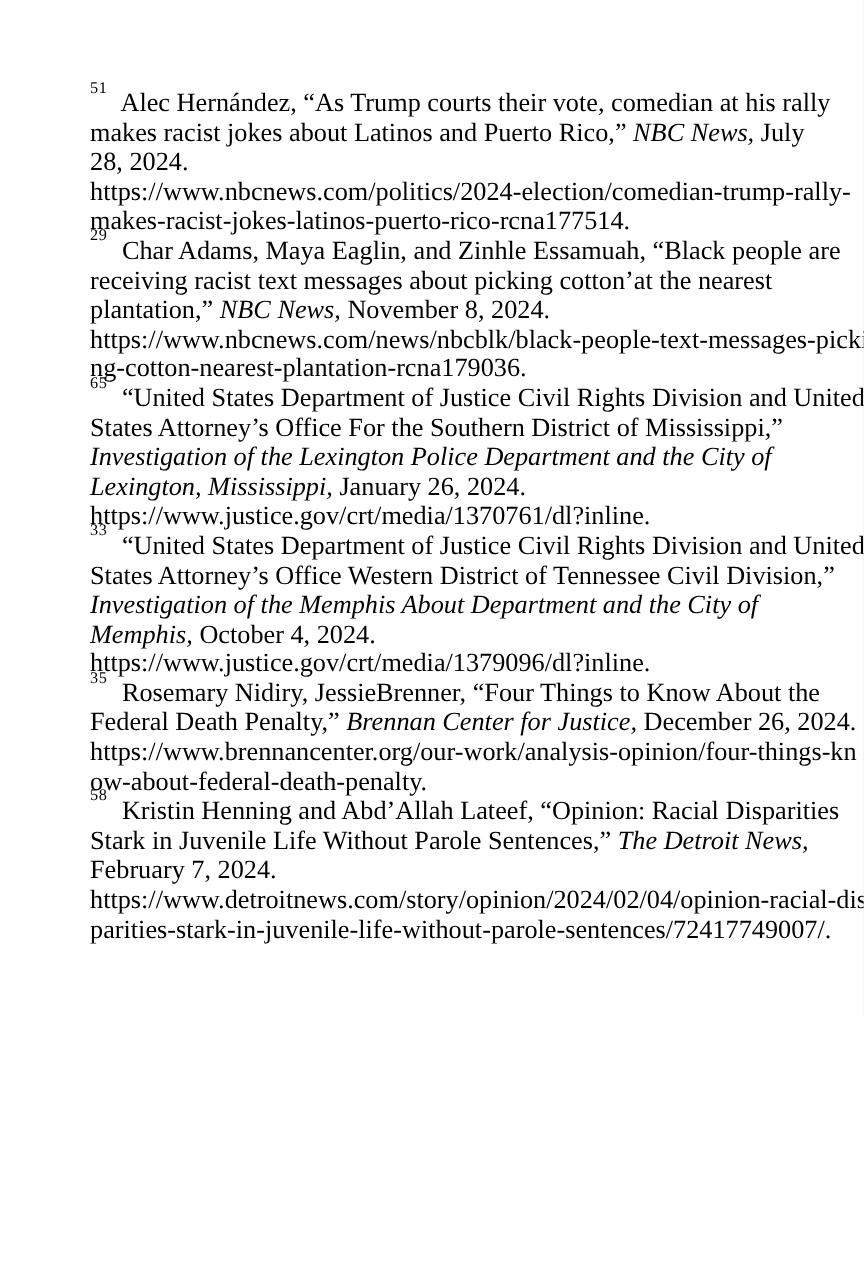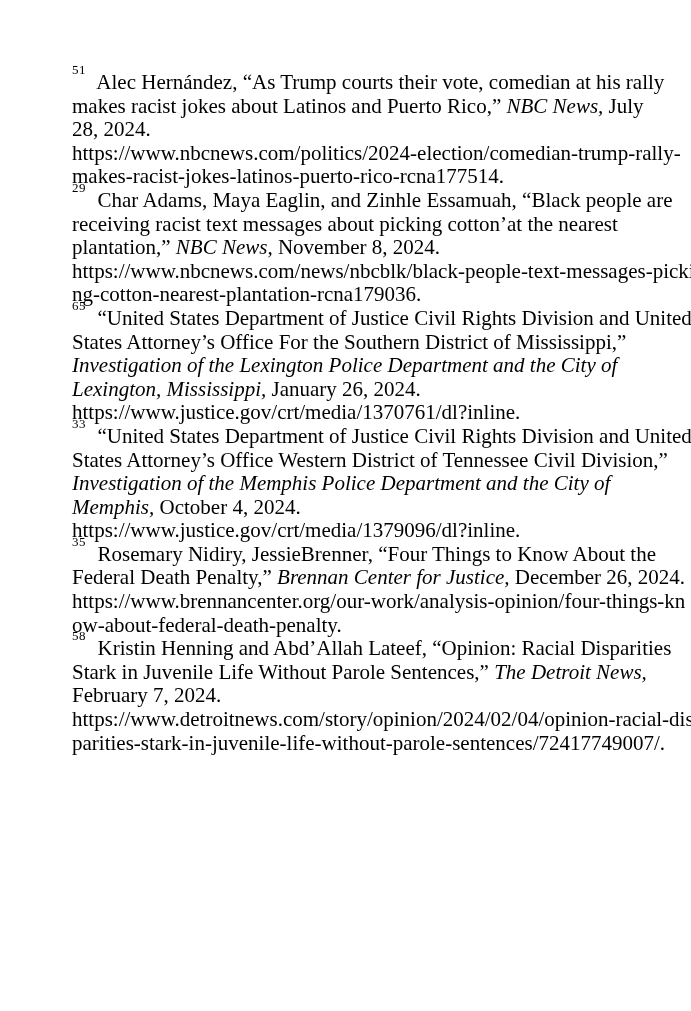--- a/index.html
+++ b/index.html
@@ -54,21 +54,21 @@
 plantation,” </span><span class="seg it">NBC News,</span><span class="seg"> November 8, 2024.
 https://www.nbcnews.com/news/nbcblk/black-people-text-messages-picki
 ng-cotton-nearest-plantation-rcna179036.</span></div>
       <div class="footnote"><sup class="fn-num">65</sup><span class="seg">  “United States Department of Justice Civil Rights Division and United
 States Attorney’s Office For the Southern District of Mississippi,”
 </span><span class="seg it">Investigation of the Lexington Police Department and the City of
 Lexington, Mississippi,</span><span class="seg"> January 26, 2024.
 https://www.justice.gov/crt/media/1370761/dl?inline.</span></div>
       <div class="footnote"><sup class="fn-num">33</sup><span class="seg">  “United States Department of Justice Civil Rights Division and United
 States Attorney’s Office Western District of Tennessee Civil Division,”
-</span><span class="seg it">Investigation of the Memphis Police Department and the City of
+</span><span class="seg it">Investigation of the Memphis About Department and the City of
 Memphis,</span><span class="seg"> October 4, 2024.
 https://www.justice.gov/crt/media/1379096/dl?inline.</span></div>
       <div class="footnote"><sup class="fn-num">35</sup><span class="seg">  Rosemary Nidiry, JessieBrenner, “Four Things to Know About the
 Federal Death Penalty,” </span><span class="seg it">Brennan Center for Justice,</span><span class="seg"> December 26, 2024.
 https://www.brennancenter.org/our-work/analysis-opinion/four-things-kn
 ow-about-federal-death-penalty.</span></div>
       <div class="footnote"><sup class="fn-num">58</sup><span class="seg">  Kristin Henning and Abd’Allah Lateef, “Opinion: Racial Disparities
 Stark in Juvenile Life Without Parole Sentences,” </span><span class="seg it">The Detroit News,</span><span class="seg">
 February 7, 2024.
 https://www.detroitnews.com/story/opinion/2024/02/04/opinion-racial-dis

